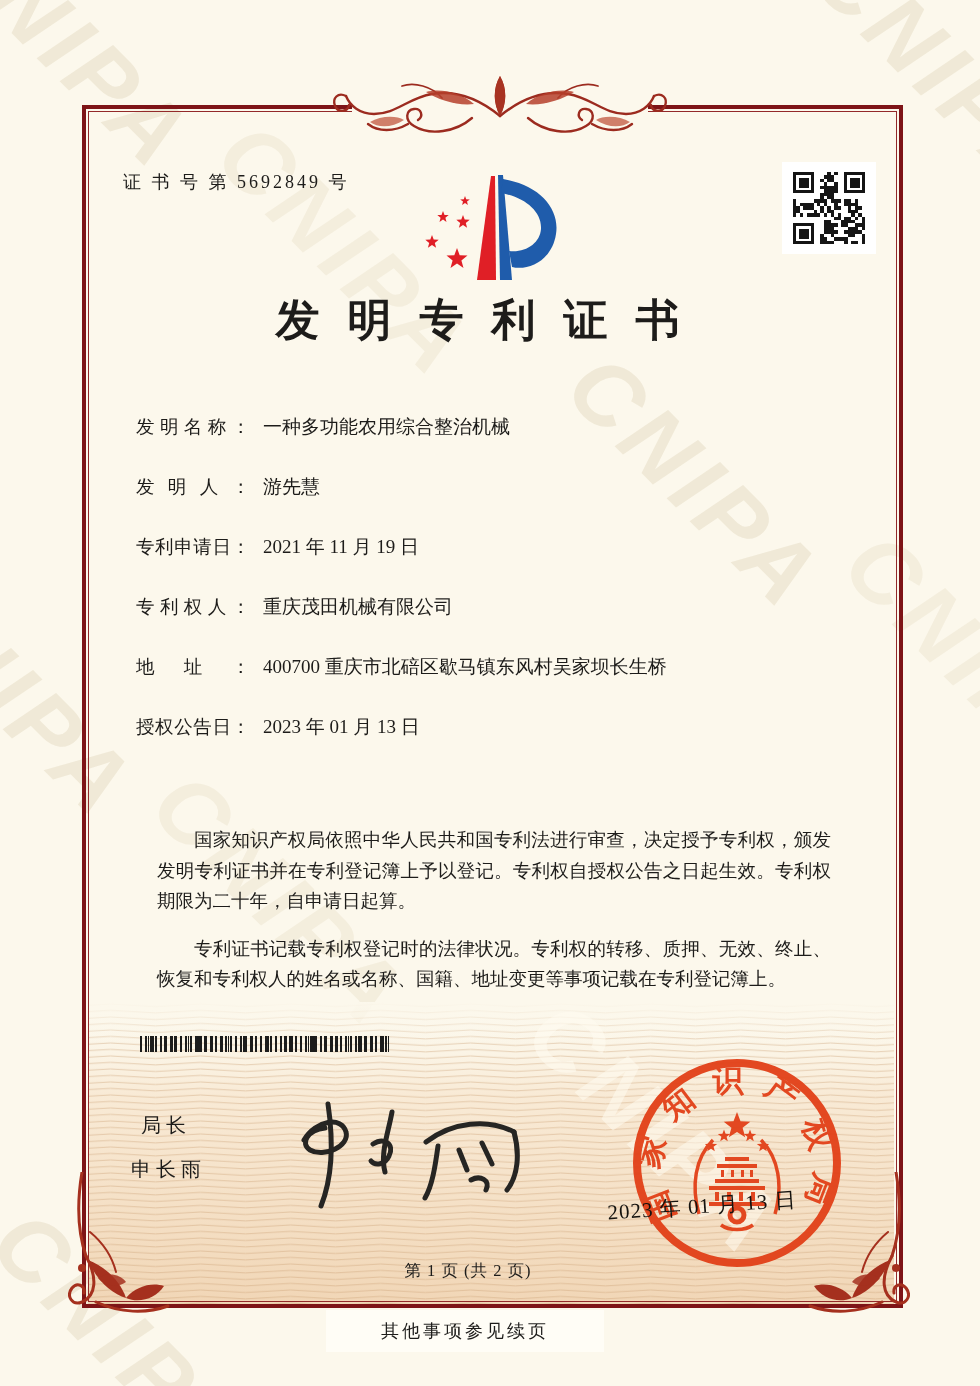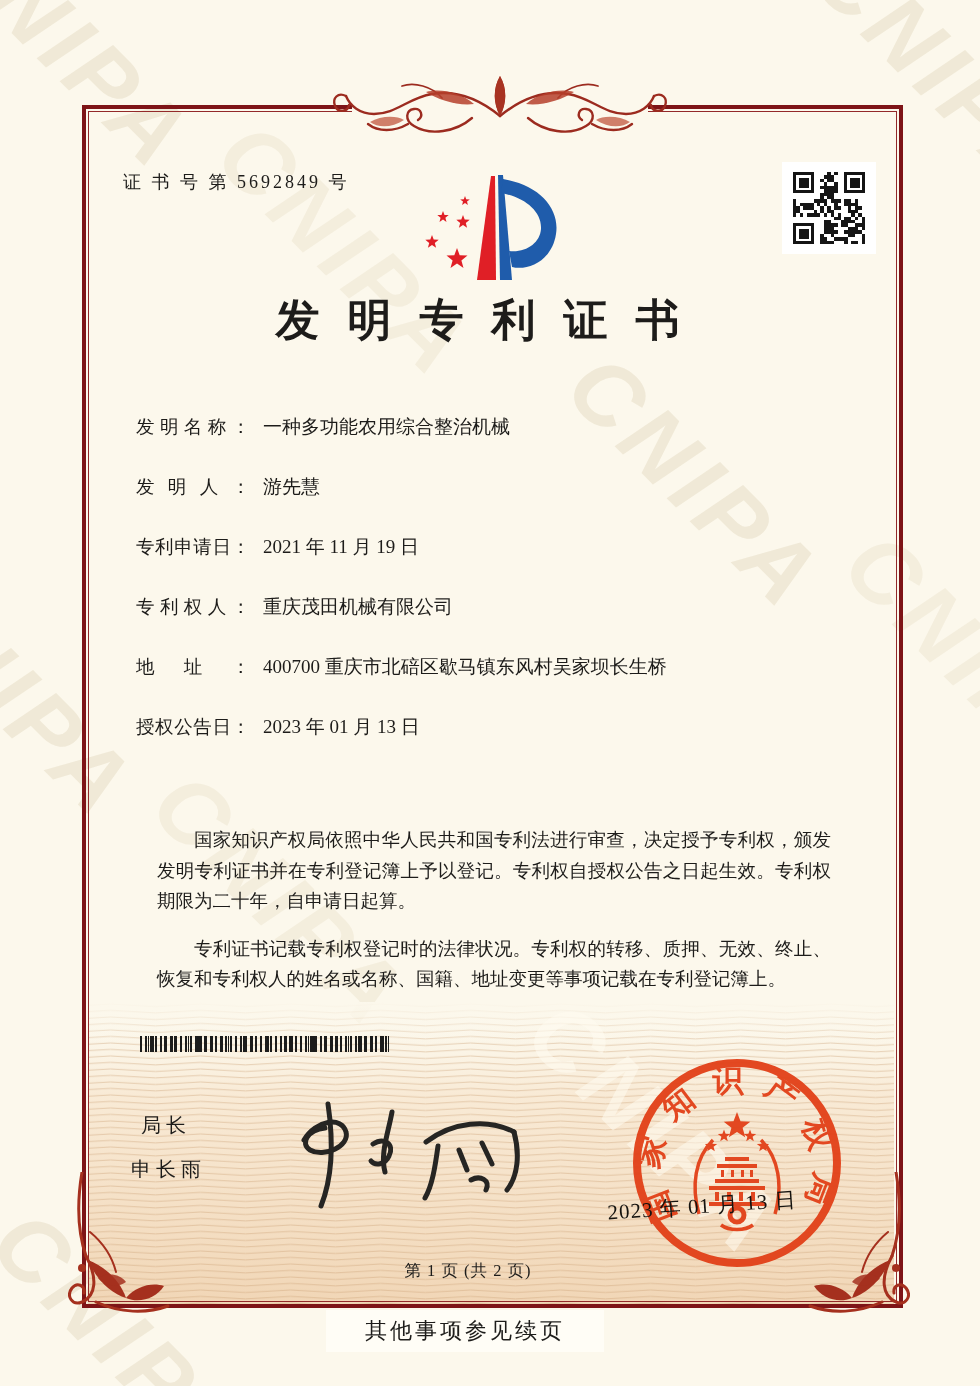--- a/index.html
+++ b/index.html
@@ -59,21 +59,21 @@
       repeating-linear-gradient(90deg,rgba(0,0,0,0) 0 11px,#1c1c1c 11px 14px,rgba(0,0,0,0) 14px 23px);}
   .role{position:absolute;left:141px;top:1112px;font-size:20px;letter-spacing:5px;z-index:5;}
   .officer{position:absolute;left:131px;top:1156px;font-size:20px;letter-spacing:5px;z-index:5;}
   .sign{position:absolute;left:276px;top:1088px;z-index:5;}
   .seal{position:absolute;left:628px;top:1054px;width:218px;height:218px;z-index:6;opacity:.95;}
   .seal-date{position:absolute;left:602px;top:1192px;width:200px;text-align:center;font-size:21px;
              letter-spacing:1px;color:#15130f;transform:rotate(-4deg);z-index:7;}
   .pagefoot{position:absolute;left:318px;top:1260px;width:300px;text-align:center;font-size:16.5px;
             letter-spacing:1px;z-index:5;}
   .note{position:absolute;left:326px;top:1310px;width:278px;height:42px;background:#fffdf6;
-        text-align:center;line-height:42px;font-size:22px;letter-spacing:3px;z-index:6;}
+        text-align:center;line-height:42px;font-size:18px;letter-spacing:3px;z-index:6;}
 </style>
 </head>
 <body>
 
 <div class="page">
 
   <div class="wm" style="left:65px;top:42px">CNIPA</div>
   <div class="wm" style="left:940px;top:70px">CNIPA</div>
   <div class="wm wm-faint" style="left:345px;top:250px">CNIPA</div>
   <div class="wm" style="left:695px;top:482px">CNIPA</div>

